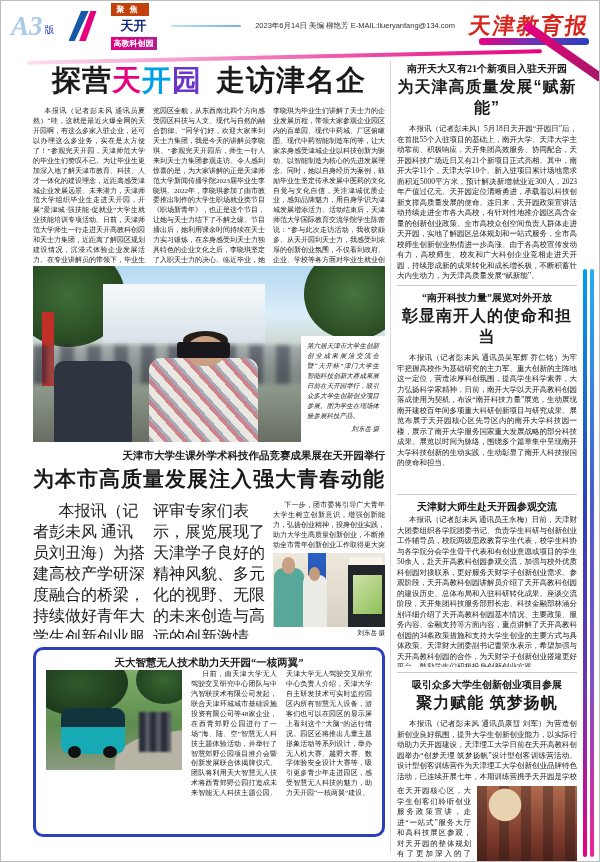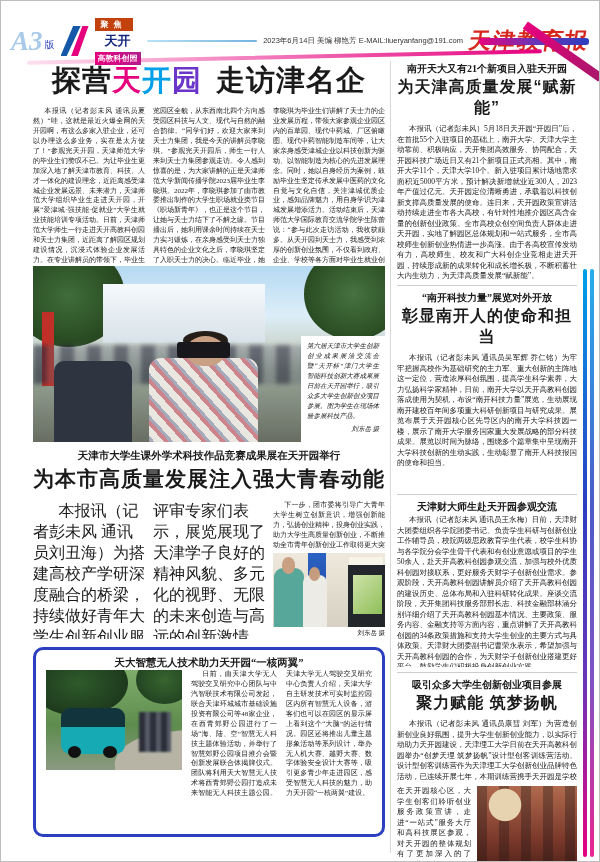--- a/index.html
+++ b/index.html
@@ -1,19 +1,19 @@
 <!DOCTYPE html>
 <html><head>
 <meta charset="utf-8">
 <style>
   html,body{margin:0;padding:0;background:#e8e8e8;}
   .page{position:relative;width:600px;height:862px;background:#fff;border:1px solid #bdbdbd;
         box-sizing:border-box;overflow:hidden;font-family:"Liberation Serif","DejaVu Serif",serif;color:#1a1a1a;}
   
-  .hdr{position:absolute;left:10px;top:22px;right:10px;height:36px;display:flex;align-items:center;gap:6px;}
+  .hdr{position:absolute;left:10px;top:7px;right:10px;height:36px;display:flex;align-items:center;gap:14px;}
   .edition{display:flex;align-items:flex-end;}
   .a3{font-size:27px;font-style:italic;font-weight:bold;color:#a9cbe9;line-height:1;}
   .ban{font-size:10px;color:#2b3fbf;margin-left:2px;margin-bottom:3px;}
   .logo-mark{position:relative;width:28px;height:30px;flex:none;}
   .lm-b{position:absolute;inset:0;background:#1558a8;clip-path:polygon(0 100%,45% 0,72% 0,22% 100%);}
   .lm-p{position:absolute;inset:0;background:#e6007e;clip-path:polygon(38% 100%,78% 0,100% 0,62% 100%);}
   .logo-text{display:flex;flex-direction:column;gap:1px;}
   .focus-badge{background:#c2410c;color:#fff;font-size:8px;font-weight:bold;padding:1px 6px;letter-spacing:5px;width:max-content;}
   .logo-bottom{display:flex;align-items:center;gap:2px;flex-direction:column;}
   .tk{color:#14277e;font-weight:bold;font-size:13px;}
@@ -52,21 +52,21 @@
             background:repeating-linear-gradient(90deg,rgba(40,42,60,.6) 0 14px,rgba(96,98,112,.35) 14px 27px);}
   .p1-figl{position:absolute;left:6%;bottom:-2%;width:22%;height:48%;background:#2e3440;border-radius:10px 10px 0 0;}
   .p1-shirt{position:absolute;left:33%;bottom:-2%;width:31%;height:50%;border-radius:12px 12px 0 0;
             background:repeating-linear-gradient(48deg,rgba(178,52,70,.55) 0 4px,rgba(40,60,120,.35) 4px 7px,transparent 7px 14px),#eae7e1;}
   .p1-head{position:absolute;left:43.5%;bottom:43%;width:11%;height:17%;background:#c9a083;border-radius:50% 50% 45% 45%;}
   .p1-hair{position:absolute;left:42.5%;bottom:52%;width:13%;height:11%;background:#241d18;border-radius:50%;}
   .p1-vr{position:absolute;left:41%;bottom:48%;width:15%;height:9%;background:#17171c;border-radius:3px;}
   .p1-caption{position:absolute;right:0;bottom:0;width:84px;height:106px;background:#fff;box-sizing:border-box;
               padding:5px 6px;font-style:italic;font-size:6.5px;line-height:1.55;text-align:justify;color:#222;}
   .p1-credit{text-align:right;margin-top:2px;}
-  .band-kicker{font-size:10.5px;font-weight:bold;text-align:center;margin-top:7px;}
+  .band-kicker{font-size:10.5px;font-weight:bold;text-align:right;margin-top:7px;}
   .band-title{font-size:21px;font-weight:bold;text-align:center;margin:2px 0 8px;letter-spacing:1px;
               font-family:"Liberation Sans","DejaVu Sans",sans-serif;}
   .colsb{display:flex;gap:8px;height:138px;overflow:hidden;}
   .colsb>div{flex:1;}
   .btxt{overflow:hidden;}
   .bc3-txt{height:50px;overflow:hidden;}
   .photo2{height:74px;margin-top:2px;background:linear-gradient(180deg,#efe9dd,#d6d0c2);}
   .p2-window{position:absolute;right:2%;top:5%;width:30%;height:38%;background:#f8f4e9;}
   .p2-banner{position:absolute;left:31%;top:0;width:16%;height:100%;background:linear-gradient(180deg,#2a62c4,#1b3f8f);}
   .p2-kiosk{position:absolute;right:0;top:16%;width:33%;height:84%;background:#23262b;}
@@ -126,21 +126,21 @@
     <div class="logo-text">
       <div class="focus-badge">聚焦</div>
       <div class="logo-bottom">
         <span class="tk">天开</span>
         <span class="sub-badge">高教科创园</span>
       </div>
     </div>
     <div class="head-rule"></div>
     <div class="dateline">
       <span>2023年6月14日  美编 柳艳芳</span>
-      <span>E-MAIL:liueryanfang@191.com</span>
+      <span>E-MAIL:liueryanfang@134.com</span>
     </div>
     <div class="masthead">天津教育报</div>
   </header>
   <div class="mast-bar"></div>
   <div class="swoosh-l"></div>
   <div class="swoosh-r"></div>
   <div class="edge-stripe es1"></div>
   <div class="edge-stripe es2"></div>
   <div class="vdiv"></div>
 

